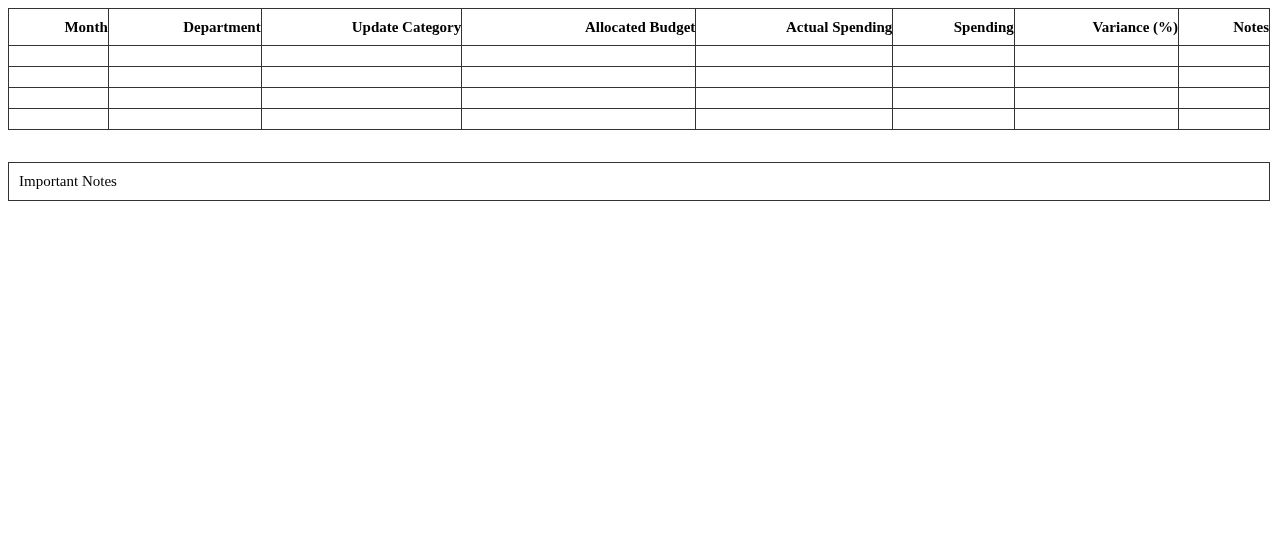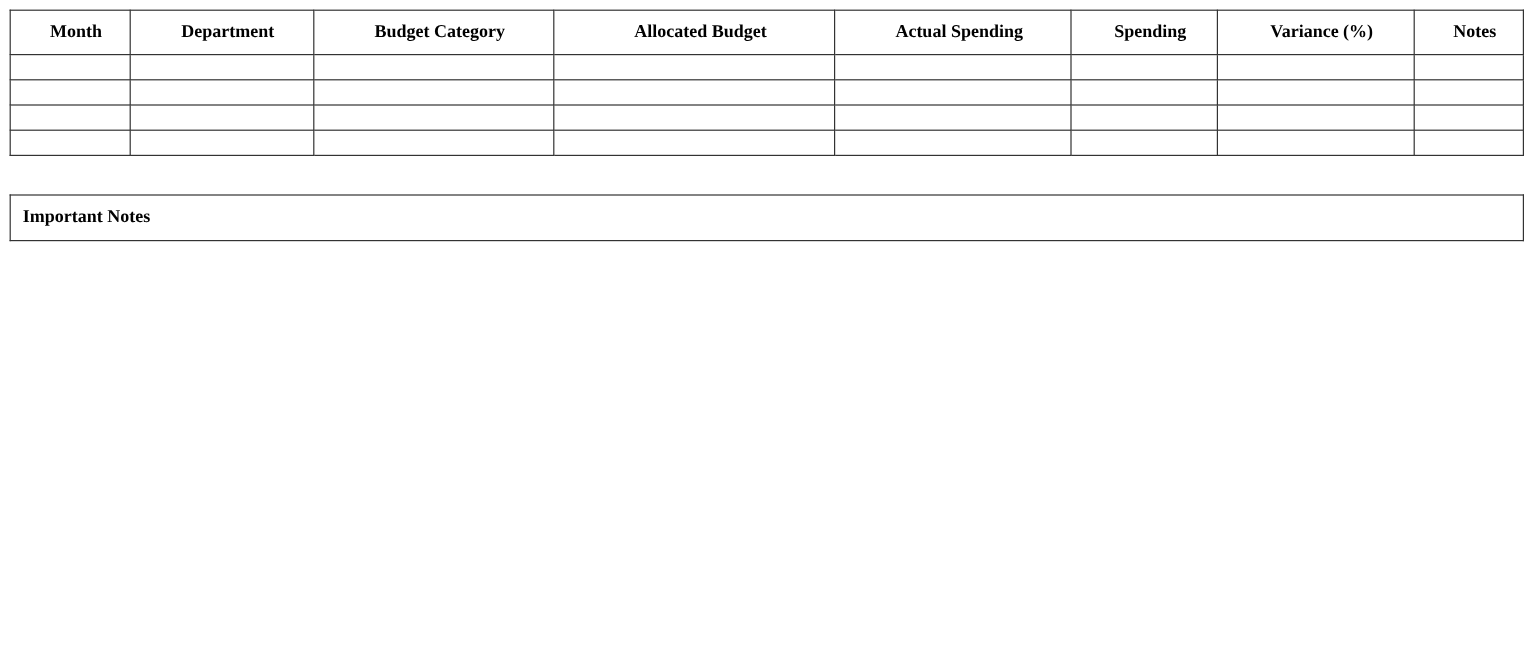--- a/index.html
+++ b/index.html
@@ -5,39 +5,39 @@
     html, body { margin: 0; padding: 0; background: #ffffff; }
     body {
       width: 1278px; height: 550px; overflow: hidden;
       font-family: "Liberation Serif", "DejaVu Serif", serif;
       color: #000000; font-size: 15px;
     }
     table { border-collapse: collapse; position: absolute; left: 8px; }
     td, th { border: 1px solid #333333; }
     #budget-table { top: 8px; width: 1262px; }
     #budget-table th {
-      height: 37px; text-align: center; font-weight: bold;
+      height: 37px; text-align: right; font-weight: bold;
       padding: 0 0 0 10px; font-size: 15px; box-sizing: border-box;
     }
     #budget-table td { height: 20px; padding: 0; }
     #notes-table { top: 162px; width: 1262px; }
     #notes-table td {
       height: 38px; padding: 0 0 0 10px; text-align: left; box-sizing: border-box;
     }
-    #notes-table td.notes-header { font-weight: bold; }
+    #notes-table td.notes-header { font-weight: normal; }
   </style>
 </head>
 <body>
 
 <table id="budget-table">
   <thead>
     <tr>
       <th style="width:102px">Month</th>
       <th style="width:156px">Department</th>
-      <th style="width:207px">Budget Category</th>
+      <th style="width:207px">Update Category</th>
       <th style="width:242px">Allocated Budget</th>
       <th style="width:203px">Actual Spending</th>
       <th style="width:124px">Spending</th>
       <th style="width:169px">Variance (%)</th>
       <th style="width:93px">Notes</th>
     </tr>
   </thead>
   <tbody>
     <tr>
       <td></td>

